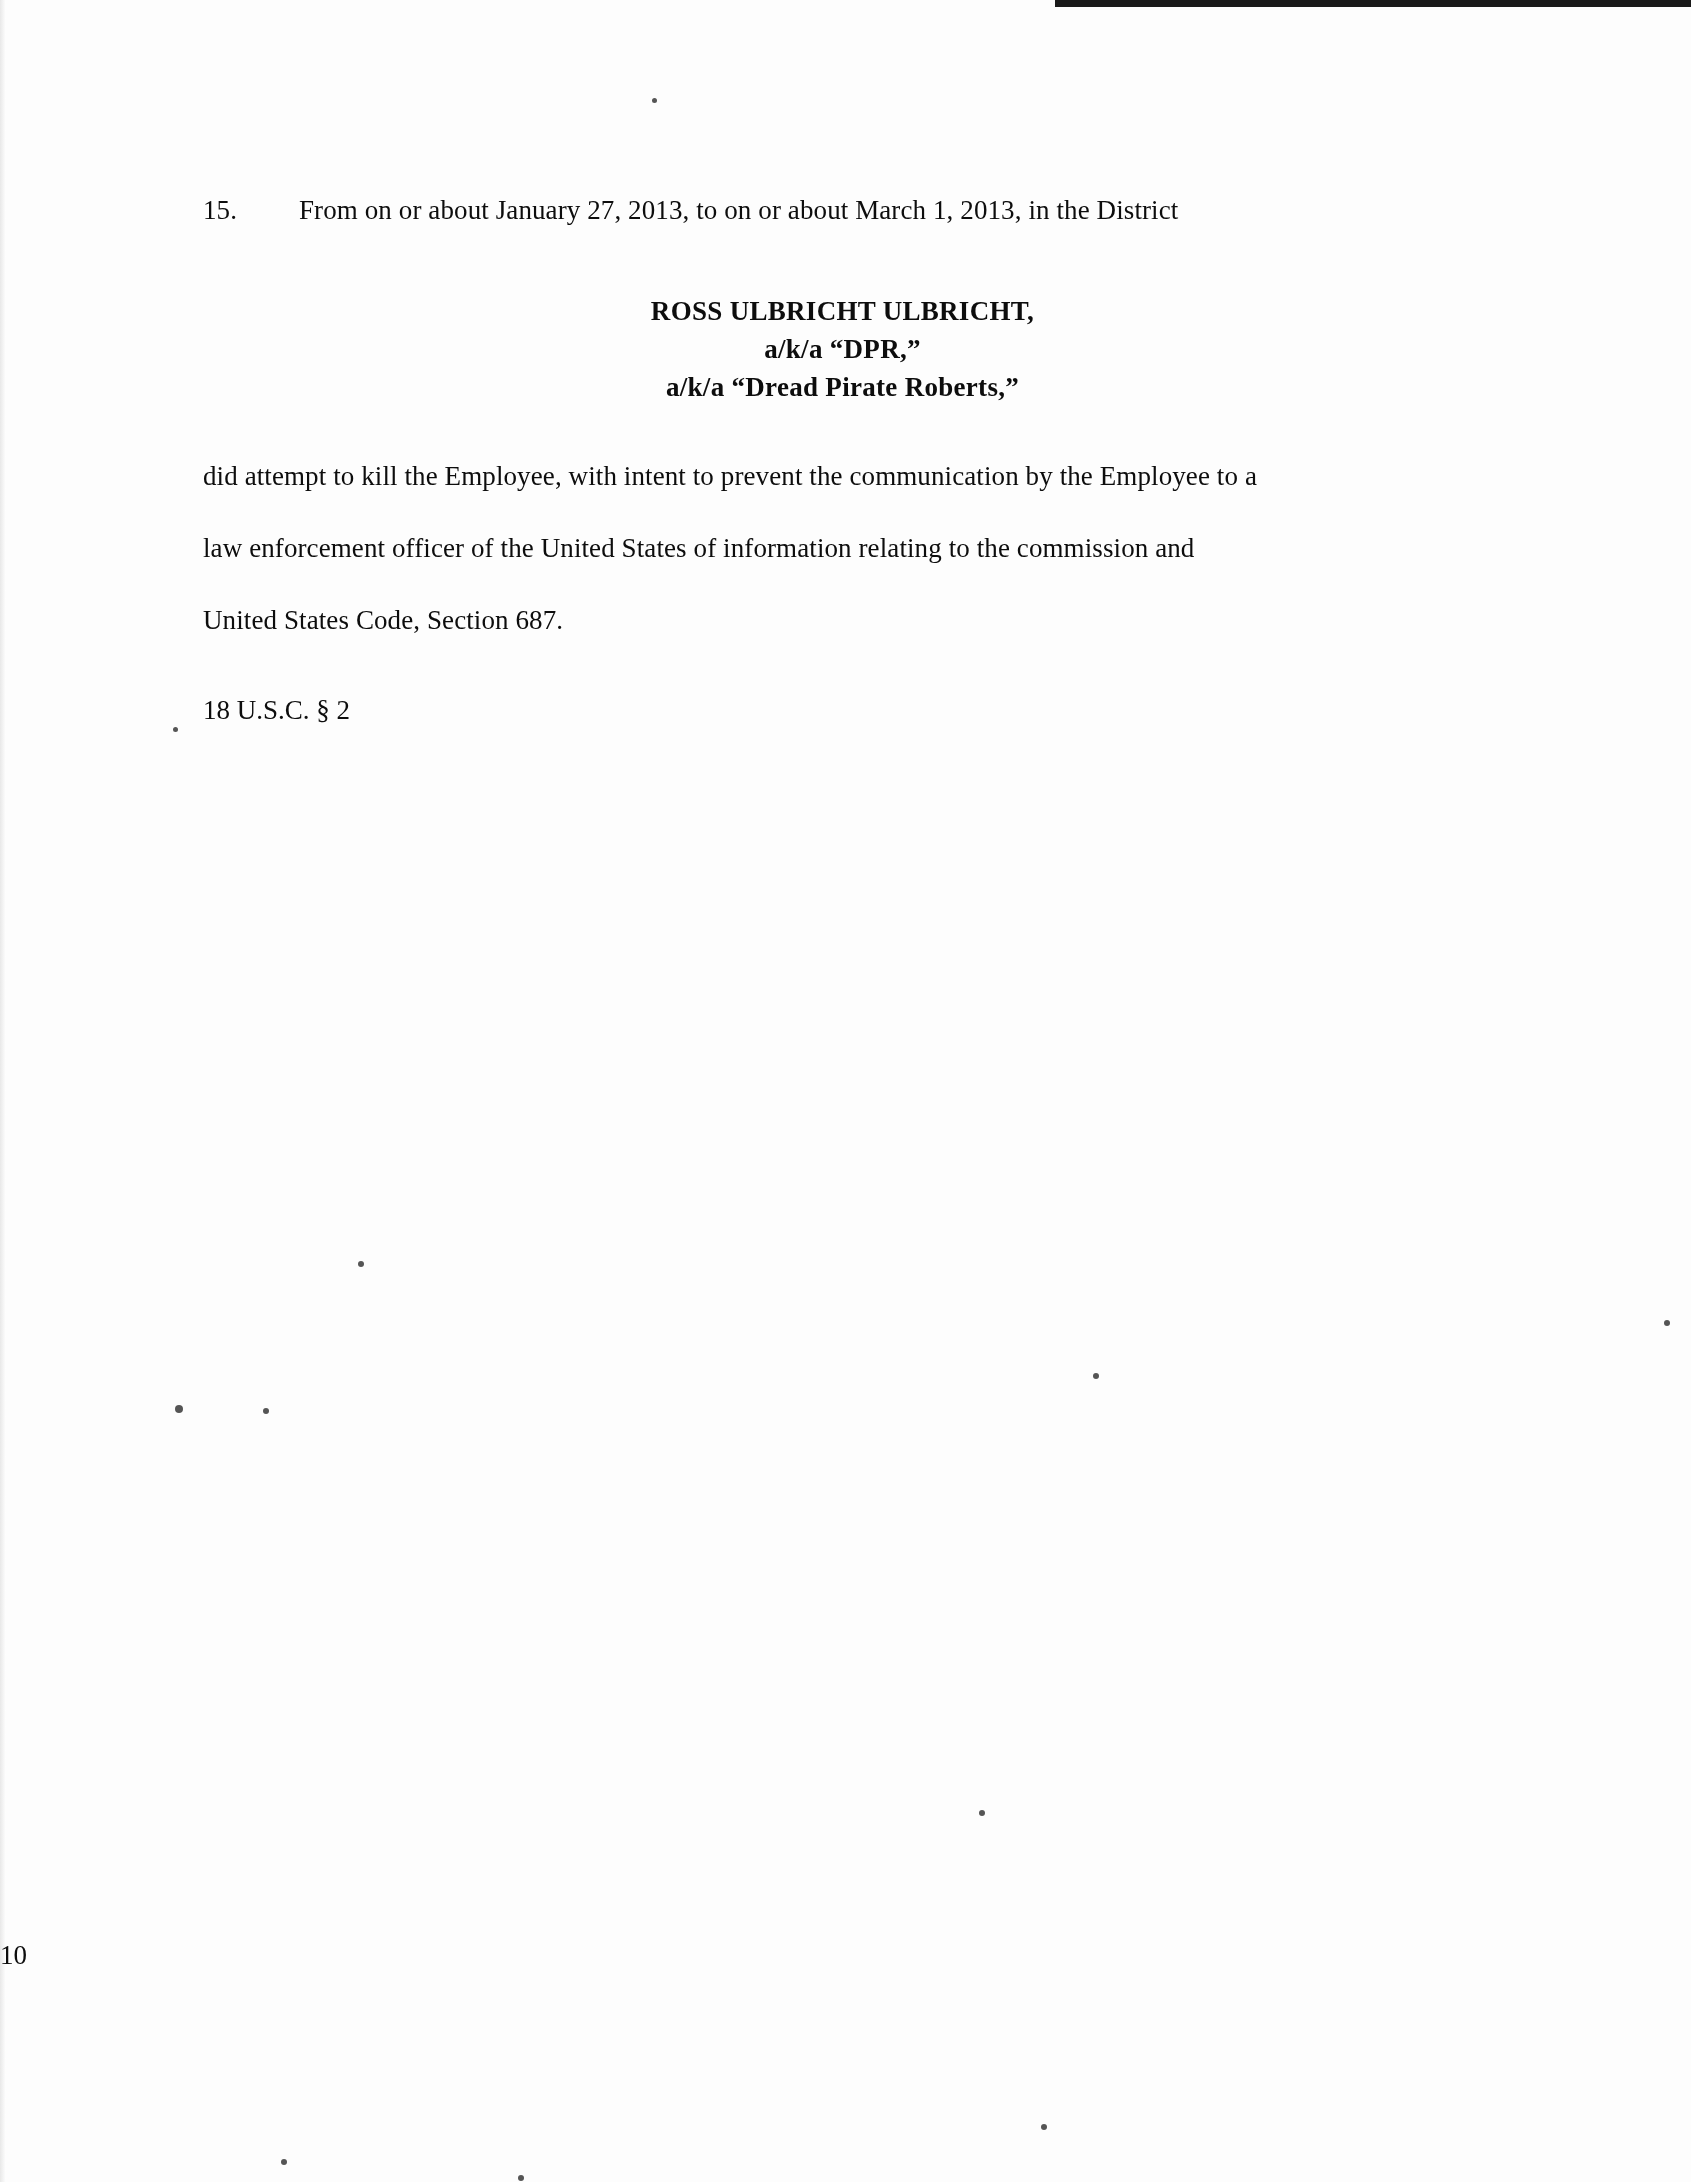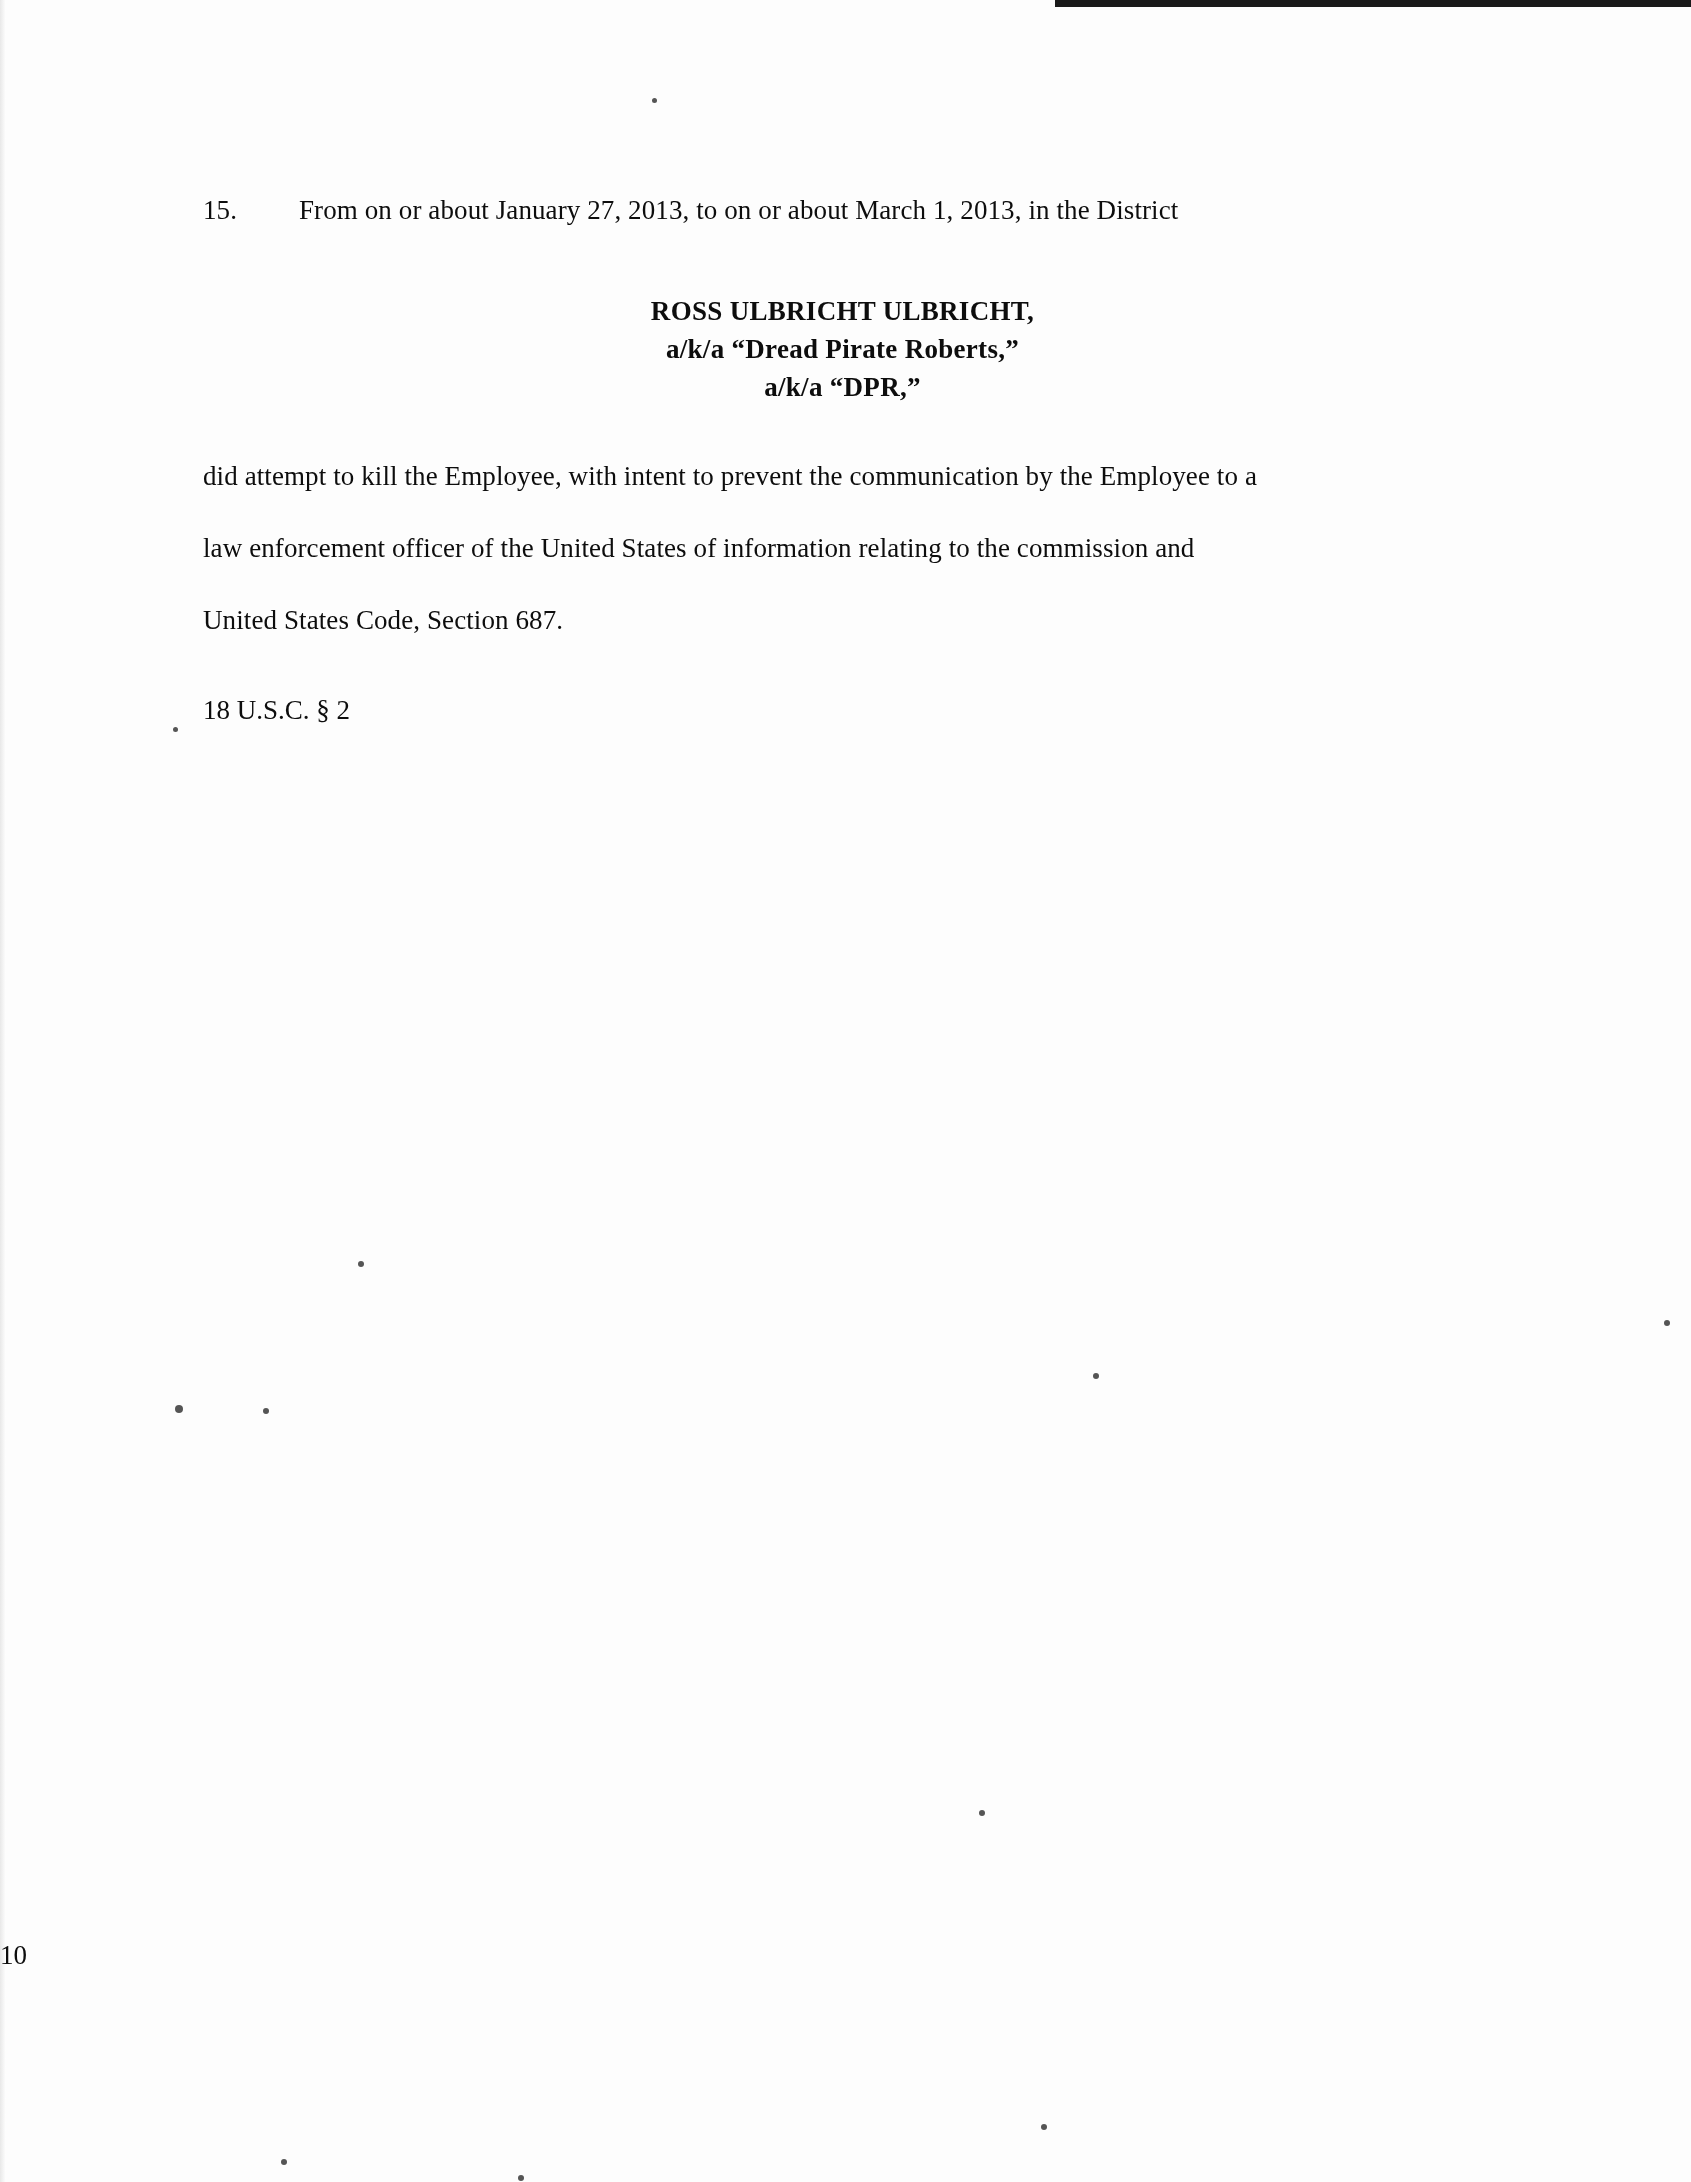--- a/index.html
+++ b/index.html
@@ -110,22 +110,22 @@
   <div class="speck" style="left:281px; top:2159px; width:6px; height:6px;"></div>
   <div class="speck" style="left:518px; top:2175px; width:6px; height:6px;"></div>
 
   <div class="content">
 
     <p class="body-line para-first"><span class="indent-num">15.</span><span>From on or about January 27, 2013, to on or about March 1, 2013, in the District</span></p>
 
 
     <div class="defendant-block">
       <div>ROSS ULBRICHT ULBRICHT,</div>
+      <div>a/k/a “DPR,”</div>
       <div>a/k/a “Dread Pirate Roberts,”</div>
-      <div>a/k/a “DPR,”</div>
     </div>
 
     <p class="body-line">did attempt to kill the Employee, with intent to prevent the communication by the Employee to a</p>
     <p class="body-line">law enforcement officer of the United States of information relating to the commission and</p>
     <p class="body-line">United States Code, Section 687.</p>
 
     <div class="statutes">
       <div>18 U.S.C. § 2</div>
     </div>
 

